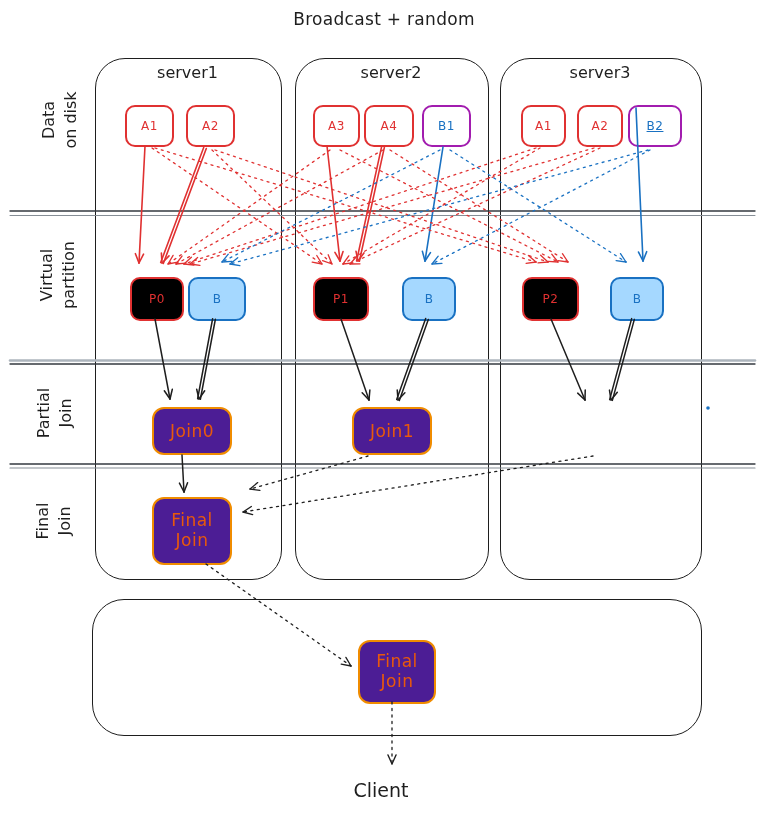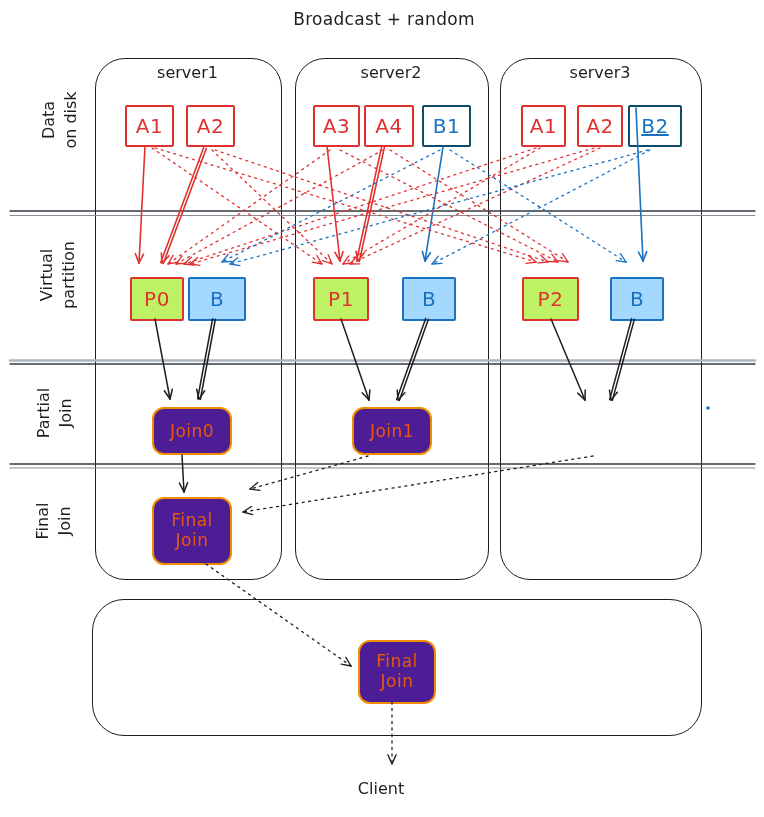--- a/index.html
+++ b/index.html
@@ -11,25 +11,25 @@
   .title{font-size:17px;font-weight:500;letter-spacing:.3px;text-align:center;}
   .server-box{position:absolute;border:1.6px solid #1e1e1e;border-radius:30px;background:transparent;}
   .server-name{position:absolute;text-align:center;font-size:16px;}
   .row-label{
     position:absolute;width:120px;height:46px;display:flex;flex-direction:column;
     justify-content:center;text-align:center;transform:rotate(-90deg);
     font-size:16px;line-height:1.35;white-space:nowrap;
   }
   .chip{
     position:absolute;display:flex;align-items:center;justify-content:center;
-    border-radius:2px;font-size:20px;background:#fff;letter-spacing:.5px;
+    border-radius:10px;font-size:12px;background:#fff;letter-spacing:.5px;
   }
   .chip.red-outline{border:2px solid #e03131;color:#e03131;}
-  .chip.blue-outline{border:2px solid #0c4a6e;color:#1971c2;}
-  .chip.red-solid{border:2.4px solid #e03131;background:#bef264;color:#e03131;}
+  .chip.blue-outline{border:2px solid #a21caf;color:#1971c2;}
+  .chip.red-solid{border:2.4px solid #e03131;background:#000000;color:#e03131;}
   .chip.blue-solid{border:2.4px solid #1971c2;background:#a5d8ff;color:#1971c2;}
   .chip.join{border:2px solid #f08c00;background:#4c1d95;color:#e8590c;border-radius:12px;font-size:17px;}
   .chip.two-line{flex-direction:column;line-height:1.15;}
   .plain-label{position:absolute;text-align:center;}
   #overlay{position:absolute;left:0;top:0;pointer-events:none;}
 </style>
 </head>
 <body>
 
 <div class="page">
@@ -84,21 +84,21 @@
     <span>Final</span>
     <span>Join</span>
   </div>
 
   <div class="server-box" style="left:92px;top:599px;width:608px;height:135px;border-radius:32px;"></div>
   <div class="chip join two-line" style="left:358px;top:640px;width:74px;height:60px;">
     <span>Final</span>
     <span>Join</span>
   </div>
 
-  <div class="plain-label" style="left:321px;top:779px;width:120px;font-size:16px;">Client</div>
+  <div class="plain-label" style="left:321px;top:779px;width:120px;font-size:19px;">Client</div>
 
   <svg id="overlay" width="764" height="817" viewBox="0 0 764 817">
       <line x1="10" y1="211" x2="755" y2="211" stroke="#343a40" stroke-width="1.4" stroke-linecap="round"></line>
       <line x1="10" y1="215.5" x2="755" y2="215.5" stroke="#868e96" stroke-width="1" stroke-linecap="round"></line>
       <line x1="10" y1="360.5" x2="755" y2="360.5" stroke="#adb5bd" stroke-width="2.6" stroke-linecap="round"></line>
       <line x1="10" y1="364" x2="755" y2="364" stroke="#343a40" stroke-width="1.3" stroke-linecap="round"></line>
       <line x1="10" y1="464" x2="755" y2="464" stroke="#343a40" stroke-width="1.3" stroke-linecap="round"></line>
       <line x1="10" y1="468" x2="755" y2="468" stroke="#868e96" stroke-width="1.2" stroke-linecap="round"></line>
       <line x1="145" y1="146" x2="139" y2="263" stroke="#e03131" stroke-width="1.6" stroke-linecap="round"></line>
       <line x1="139" y1="263" x2="135.39538289483312" y2="253.67225989185278" stroke="#e03131" stroke-width="1.6" stroke-linecap="round"></line>

